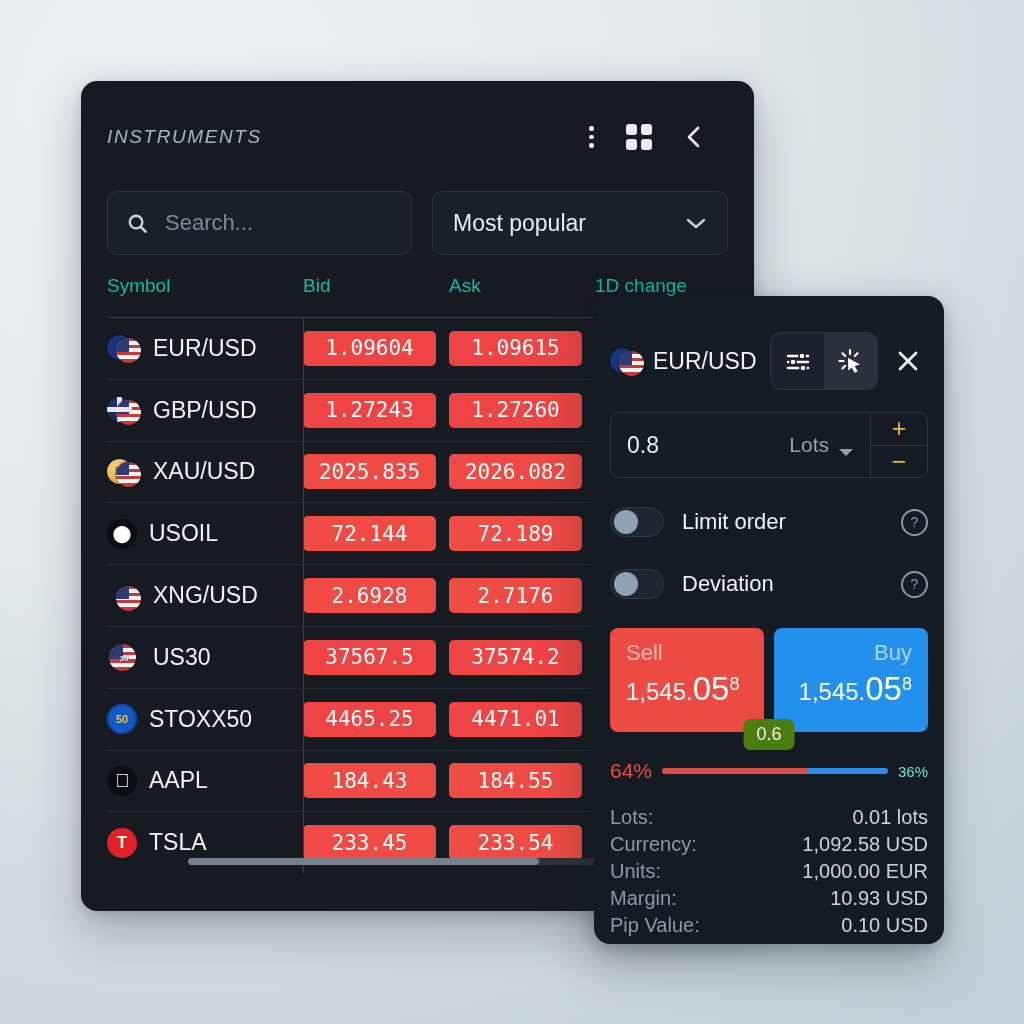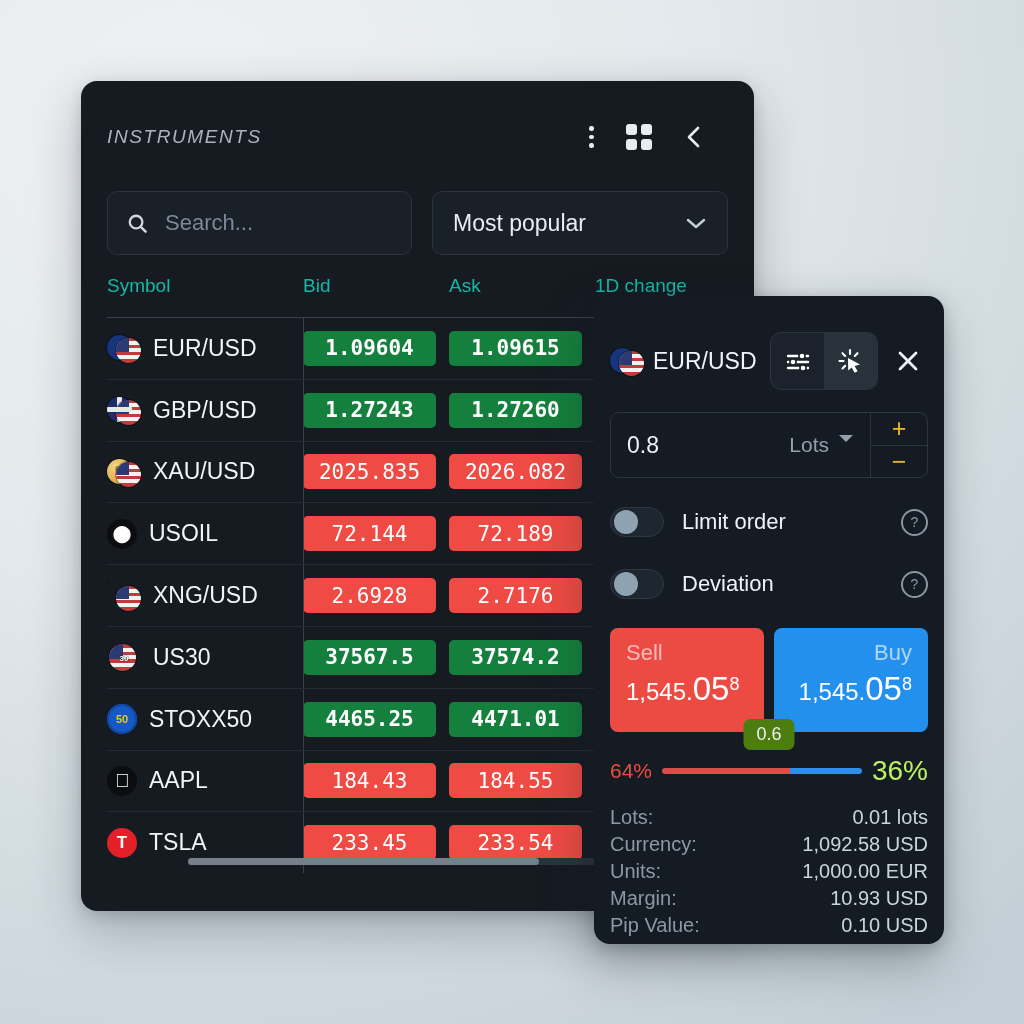--- a/index.html
+++ b/index.html
@@ -96,21 +96,21 @@
   }
   .sym-cell { width: 196px; display: flex; align-items: center; gap: 12px; }
   .sym-name { color: #f2f5f8; font-size: 23px; }
   .chip {
     width: 133px; height: 35px;
     border-radius: 5px;
     display: flex; align-items: center; justify-content: center;
     color: #fff; font-size: 21px;
     font-family: "DejaVu Sans Mono", monospace;
   }
-  .chip.up { background: #15803d; font-weight: bold; }
+  .chip.up { background: #ef4444; }
   .chip.down { background: #ef4b44; }
   .bid-cell { width: 146px; }
   .ask-cell { width: 146px; }
 
   
   .ficon { position: relative; width: 34px; height: 28px; flex: none; }
   .fc {
     position: absolute; width: 25px; height: 25px; border-radius: 50%;
     overflow: hidden; top: 1px;
     box-shadow: 0 0 0 1px rgba(0,0,0,.35);
@@ -179,21 +179,21 @@
   .qty-row {
     margin: 22px 16px 0 16px;
     display: flex; height: 64px;
     border: 1px solid #2d353f; border-radius: 9px; overflow: hidden;
   }
   .qty-val {
     flex: 1; display: flex; align-items: center; justify-content: space-between;
     padding: 0 16px; box-sizing: border-box;
   }
   .qty-num { color: #eef2f6; font-size: 23px; }
-  .qty-unit { color: #95a0ac; font-size: 21px; display:flex; align-items:flex-start; gap:9px; }
+  .qty-unit { color: #95a0ac; font-size: 21px; display:flex; align-items:flex-end; gap:9px; }
   .qty-btns { width: 56px; border-left: 1px solid #2d353f; display:flex; flex-direction:column; }
   .qty-btns div {
     flex: 1; display:flex; align-items:center; justify-content:center;
     color: #e9b931; font-size: 25px; cursor: pointer;
   }
   .qty-btns div:last-child { border-top: 1px solid #2d353f; }
 
   .tog-row {
     display: flex; align-items: center; gap: 18px;
     margin: 26px 16px 0 16px; height: 36px;
@@ -233,21 +233,21 @@
     bottom: -18px;
     background: #4d7c0f; color: #eef2f6;
     font-size: 18px; padding: 5px 13px; border-radius: 7px;
   }
 
   .ratio-row {
     display: flex; align-items: center; gap: 10px;
     margin: 26px 16px 0 16px; height: 26px;
   }
   .ratio-row .lsell { color: #ec4b43; font-size: 21px; }
-  .ratio-row .lbuy { color: #bef264; font-size: 28px; }
+  .ratio-row .lbuy { color: #5eead4; font-size: 15px; }
   .ratio-bar { flex: 1; height: 6px; display: flex; border-radius: 3px; overflow: hidden; }
   .ratio-bar .rs { background: #d6504a; }
   .ratio-bar .rb { background: #2f8ce8; }
 
   .details { margin: 20px 16px 0 16px; }
   .drow { display: flex; justify-content: space-between; height: 27px; align-items: center; }
   .dk { color: #8d98a5; font-size: 20px; }
   .dv { color: #cbd4dd; font-size: 20px; }
 </style>
 </head>

